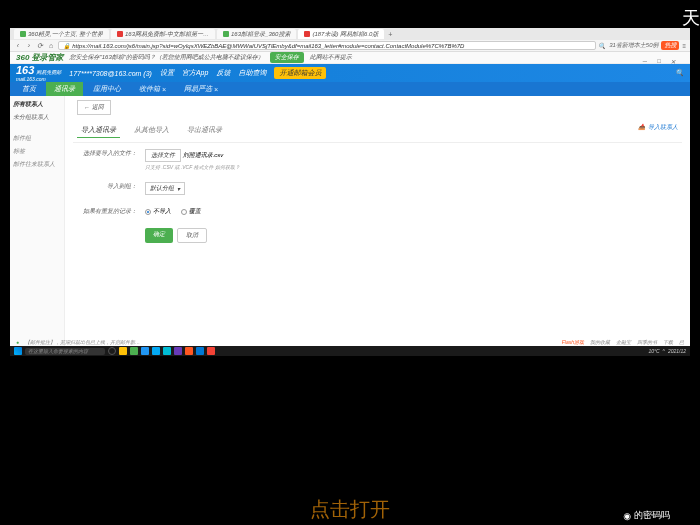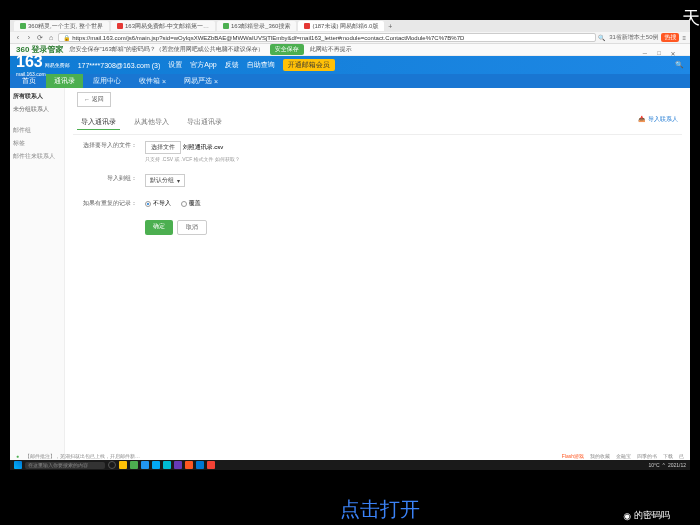--- a/index.html
+++ b/index.html
@@ -1,34 +1,34 @@
 <!DOCTYPE html>
 <html><head>
 <meta charset="utf-8">
 <style>
 * { margin: 0; padding: 0; box-sizing: border-box; font-family: "Microsoft YaHei", Arial, sans-serif; }
 body { width: 700px; height: 525px; background: #000; overflow: hidden; position: relative; }
-.screen { position: absolute; top: 20px; left: 10px; width: 680px; height: 450px; background: #fff; font-size: 7px; }
+.screen { position: absolute; top: 28px; left: 10px; width: 680px; height: 328px; background: #fff; font-size: 7px; font-style: italic; }
 .top-right-watermark { position: absolute; top: 6px; right: 0; color: #fff; font-size: 18px; font-weight: 300; }
 .bottom-watermark { position: absolute; bottom: 3px; right: 30px; color: #fff; font-size: 9px; display: flex; align-items: center; gap: 3px; }
-.bottom-caption { position: absolute; bottom: 2px; left: 50%; transform: translateX(-50%); color: #3b82f6; font-size: 20px; font-weight: 400; margin-left: 30px; }
+.bottom-caption { position: absolute; bottom: 2px; left: 50%; transform: translateX(-50%); color: #a16207; font-size: 20px; font-weight: 400; }
 .browser-tabs { height: 12px; background: #e8e8e8; display: flex; align-items: center; padding: 0 4px; gap: 2px; }
 .tab { height: 10px; padding: 1px 6px; background: #f8f8f8; border-radius: 2px 2px 0 0; display: flex; align-items: center; gap: 2px; font-size: 6px; color: #555; white-space: nowrap; }
 .tab.active { background: #fff; }
 .tab-fav { width: 6px; height: 6px; background: #4caf50; border-radius: 1px; }
 .tab-fav.red { background: #e53935; }
 .addr-bar { height: 12px; background: #f5f5f5; display: flex; align-items: center; padding: 0 4px; gap: 3px; border-bottom: 1px solid #ddd; }
 .nav-icon { width: 8px; height: 8px; display: flex; align-items: center; justify-content: center; color: #666; font-size: 7px; }
 .url-box { flex: 1; background: #fff; border: 1px solid #ccc; border-radius: 2px; padding: 0 4px; font-size: 6px; color: #333; overflow: hidden; white-space: nowrap; height: 9px; line-height: 9px; }
 .addr-right { display: flex; gap: 3px; align-items: center; font-size: 6px; color: #666; }
 .sec-bar { height: 12px; background: #fafafa; border-bottom: 1px solid #eee; display: flex; align-items: center; padding: 0 6px; gap: 6px; font-size: 6px; color: #555; }
 .logo360 { color: #2e7d32; font-weight: bold; font-size: 8px; }
 .save-btn { background: #4caf50; color: #fff; padding: 1px 5px; border-radius: 2px; }
 .mail-header { height: 18px; background: linear-gradient(to right, #0f7bd4, #1e88e5); display: flex; align-items: center; padding: 0 6px; gap: 8px; color: #fff; font-size: 7px; }
-.mail-logo { font-size: 16px; font-weight: bold; }
+.mail-logo { font-size: 11px; font-weight: bold; }
 .mail-logo-sub { font-size: 5px; }
 .mail-header-right { margin-left: auto; }
 .yellow-btn { background: #ffc107; color: #333; padding: 1px 5px; border-radius: 2px; }
 .mail-nav { height: 14px; background: #1976d2; display: flex; align-items: center; padding: 0 4px; gap: 2px; }
 .nav-tab { padding: 2px 8px; color: #e3f2fd; font-size: 7px; display: flex; align-items: center; gap: 2px; }
 .nav-tab.active { background: #4caf50; color: #fff; }
 .nav-tab.home { color: #fff; }
 .content { display: flex; height: calc(100% - 68px); }
 .sidebar { width: 55px; background: #fafafa; border-right: 1px solid #eee; padding: 4px 3px; }
 .side-sec { font-size: 6px; color: #666; margin-bottom: 4px; }

